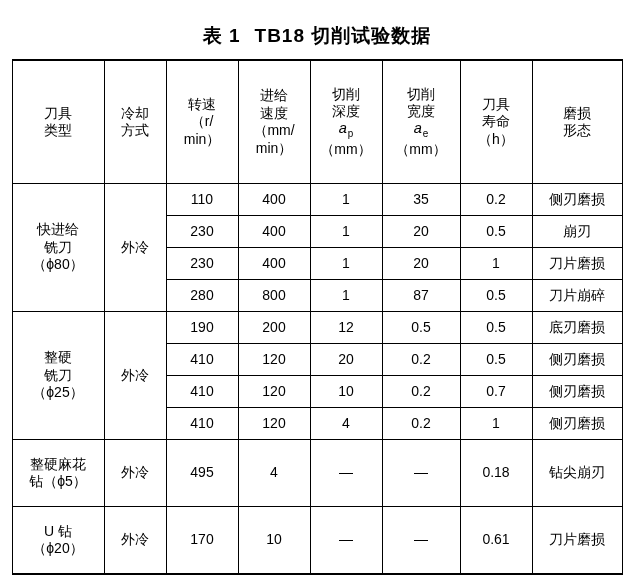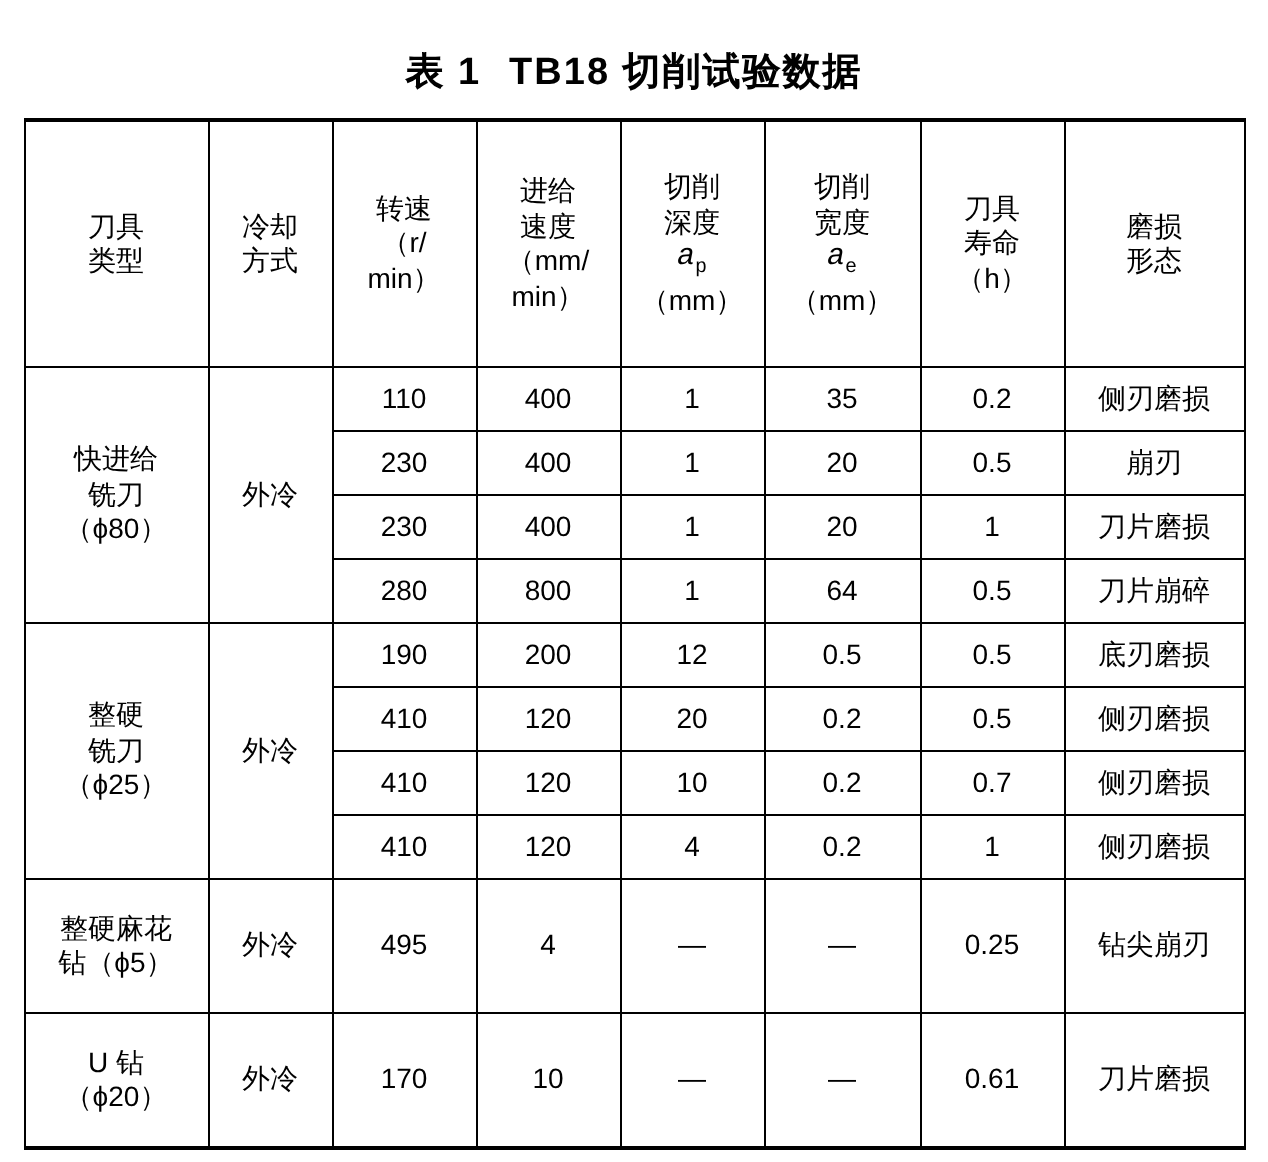--- a/index.html
+++ b/index.html
@@ -190,21 +190,21 @@
         <td>400</td>
         <td>1</td>
         <td>20</td>
         <td>1</td>
         <td>刀片磨损</td>
       </tr>
       <tr>
         <td>280</td>
         <td>800</td>
         <td>1</td>
-        <td>64</td>
+        <td>87</td>
         <td>0.5</td>
         <td>刀片崩碎</td>
       </tr>
 
       <tr class="thick-top">
         <td rowspan="4" class="group-label">
           <span class="sub">整硬</span>
           <span class="sub">铣刀</span>
           <span class="sub">（ϕ25）</span>
         </td>
@@ -244,21 +244,21 @@
       <tr class="thick-top">
         <td class="group-label" style="height:62px">
           <span class="sub">整硬麻花</span>
           <span class="sub">钻（ϕ5）</span>
         </td>
         <td>外冷</td>
         <td>495</td>
         <td>4</td>
         <td class="dash">—</td>
         <td class="dash">—</td>
-        <td>0.25</td>
+        <td>0.18</td>
         <td>钻尖崩刃</td>
       </tr>
 
       <tr class="thick-top">
         <td class="group-label" style="height:62px">
           <span class="sub">U 钻</span>
           <span class="sub">（ϕ20）</span>
         </td>
         <td>外冷</td>
         <td>170</td>

